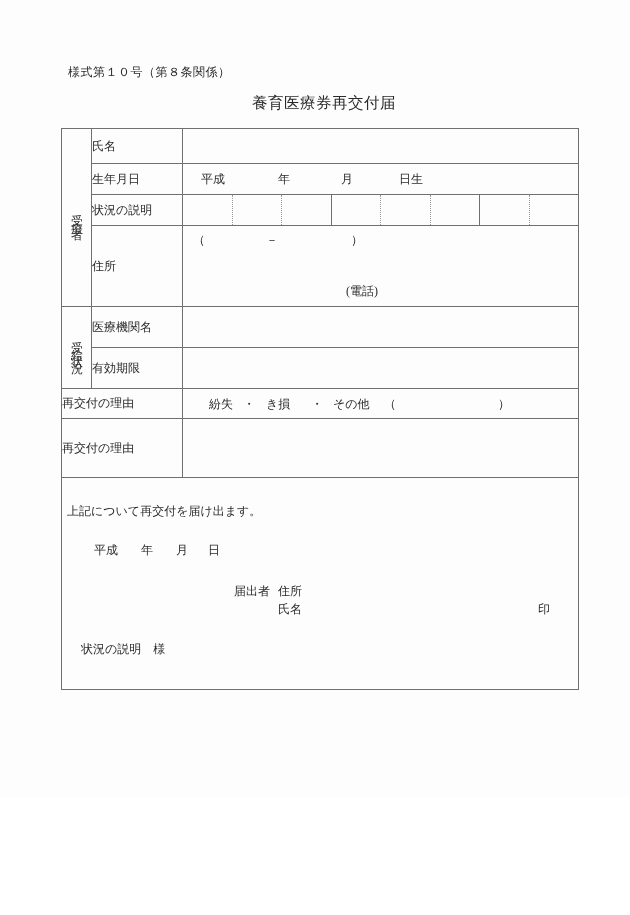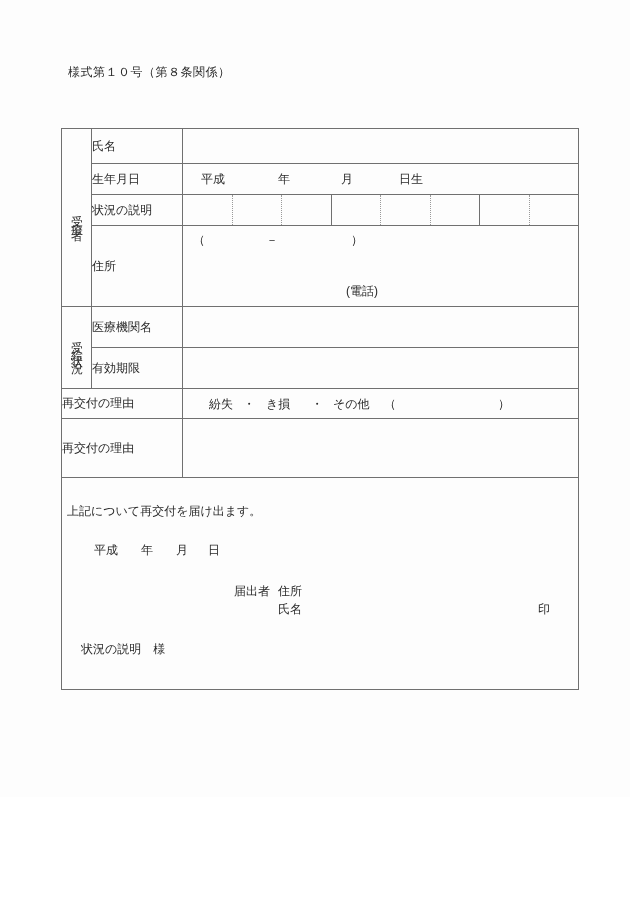--- a/index.html
+++ b/index.html
@@ -1,18 +1,18 @@
 <!DOCTYPE html>
 <html><head>
 <meta charset="utf-8">
 <style>
   html,body { margin:0; padding:0; background:#ffffff; }
   .page {
     position:relative; width:630px; height:797px; background:#fdfdfd;
-    font-family:Liberation Sans, sans-serif;
+    font-family:Liberation Serif, serif;
     color:#2a2a2a; overflow:hidden;
   }
   .form-number { position:absolute; left:68px; top:64px; font-size:12px; letter-spacing:0.5px; }
   .form-title  { position:absolute; left:252px; top:93px; font-size:15.5px; letter-spacing:0.5px; }
 
   table.form-table { position:absolute; left:61px; top:128px; border-collapse:collapse; table-layout:fixed; }
   table.form-table td { border:1px solid #707070; font-size:12px; padding:0; vertical-align:middle; }
 
   .lbl  { padding-left:9px; }
   .lbl2 { padding-left:7px; }
@@ -37,20 +37,21 @@
   .decl .abs { position:absolute; white-space:nowrap; font-size:12px; }
 
   .footnote { position:absolute; left:62px; top:692px; font-size:12px; letter-spacing:0.5px; }
 </style>
 </head>
 <body>
 
 <div class="page">
 
   <div class="form-number">様式第１０号（第８条関係）</div>
+  <div class="form-title">養育医療券再交付届</div>
 
   <table class="form-table">
     <colgroup>
       <col style="width:30px">
         <col style="width:91px">
         <col style="width:396px">
     </colgroup>
 
     <tbody>
         <tr class="r1">

